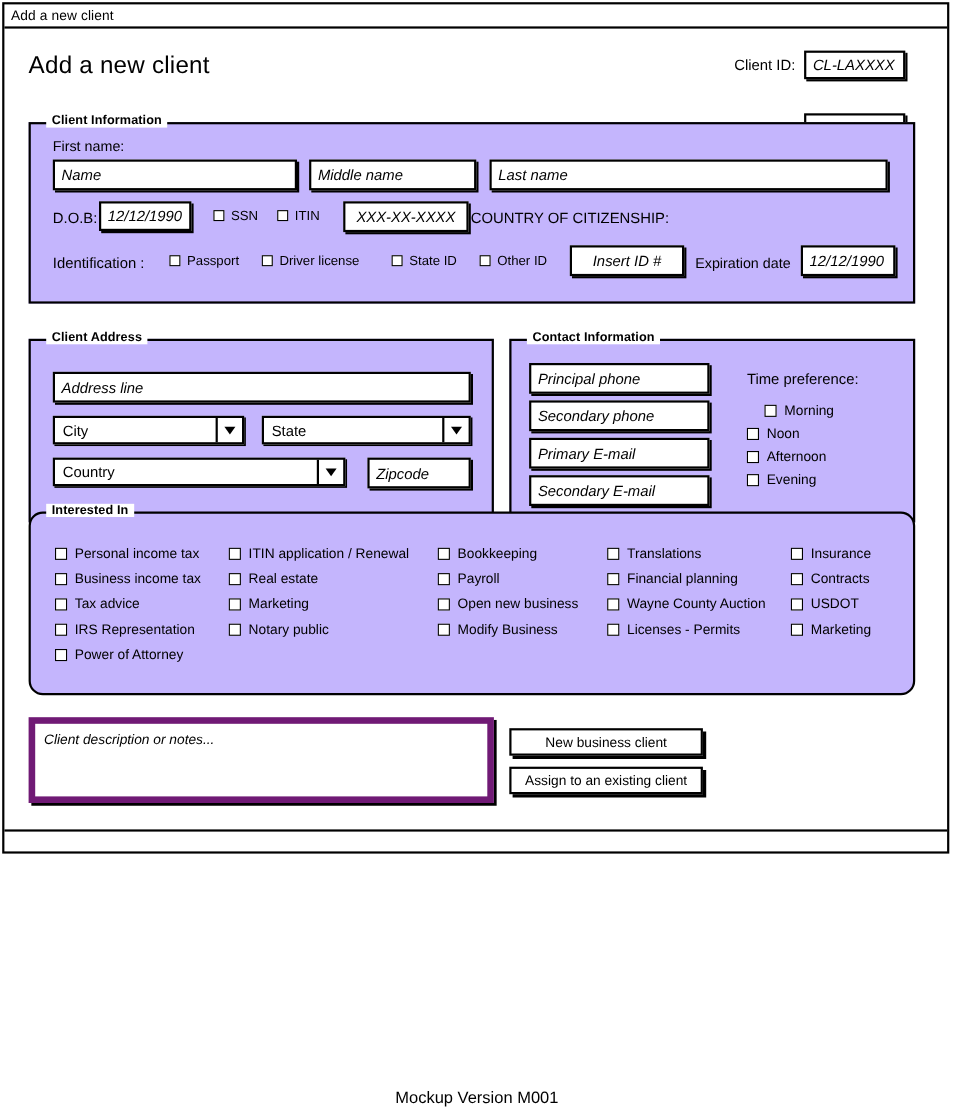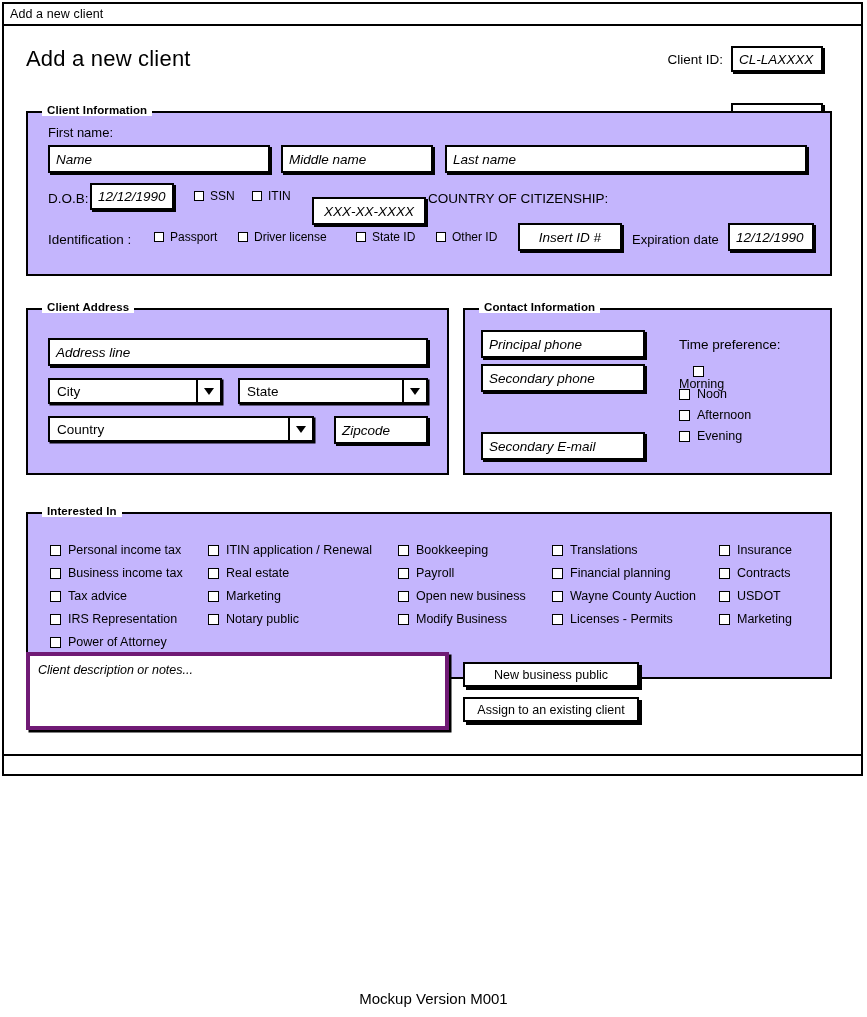--- a/index.html
+++ b/index.html
@@ -178,21 +178,21 @@
     align-items: center;
     justify-content: center;
     font-size: 12.5px;
     text-align: center;
     cursor: pointer;
   }
 
   
   #notes-box {
     position: absolute;
-    border: 4px solid #701a75;
+    border: 6px solid #701a75;
     box-sizing: border-box;
     background: #fff;
     box-shadow: 2.5px 2.5px 0 0 #000;
     padding: 7px 8px;
     font-size: 12.5px;
     font-style: italic;
   }
 
   
   #footer-version {
@@ -241,21 +241,21 @@
 
       <span class="cb small" style="left:166px;top:76px;">
         <span class="box"></span>
         <span class="lbl">SSN</span>
       </span>
       <span class="cb small" style="left:224px;top:76px;">
         <span class="box"></span>
         <span class="lbl">ITIN</span>
       </span>
 
-      <span class="tbox center" style="position:absolute;left:284px;top:70px;width:114px;height:28px;margin-top:14px;">XXX-XX-XXXX</span>
+      <span class="tbox center" style="position:absolute;left:284px;top:70px;width:114px;height:28px;">XXX-XX-XXXX</span>
 
       <span style="position:absolute;left:400px;top:78px;font-size:13.5px;">COUNTRY OF CITIZENSHIP:</span>
 
       <span style="position:absolute;left:20px;top:119px;font-size:13.5px;">Identification :</span>
 
       <span class="cb small" style="left:126px;top:117px;">
         <span class="box"></span>
         <span class="lbl">Passport</span>
       </span>
       <span class="cb small" style="left:210px;top:117px;">
@@ -304,43 +304,44 @@
       </span>
 
       <span class="tbox" style="position:absolute;left:306px;top:106px;width:94px;height:28px;">Zipcode</span>
     </div>
 
     <div class="group" style="left:459px; top:282px; width:369px; height:167px;">
       <span class="legend">Contact Information</span>
 
       <span class="tbox" style="position:absolute;left:16px;top:20px;width:164px;height:28px;">Principal phone</span>
       <span class="tbox" style="position:absolute;left:16px;top:54px;width:164px;height:28px;">Secondary phone</span>
+      <span class="tbox" style="position:absolute;left:16px;top:88px;width:164px;height:28px;">Primary E-mail</span>
       <span class="tbox" style="position:absolute;left:16px;top:122px;width:164px;height:28px;">Secondary E-mail</span>
 
       <span style="position:absolute;left:214px;top:27px;font-size:13.5px;">Time preference:</span>
 
-      <span class="cb" style="left:214px;top:56px;flex-direction:column;">
+      <span class="cb" style="left:230px;top:56px;">
         <span class="box"></span>
         <span class="lbl">Morning</span>
       </span>
       <span class="cb" style="left:214px;top:77px;">
         <span class="box"></span>
         <span class="lbl">Noon</span>
       </span>
       <span class="cb" style="left:214px;top:98px;">
         <span class="box"></span>
         <span class="lbl">Afternoon</span>
       </span>
       <span class="cb" style="left:214px;top:119px;">
         <span class="box"></span>
         <span class="lbl">Evening</span>
       </span>
     </div>
 
-    <div class="group" style="left:22px; top:486px; width:806px; height:167px;">
+    <div class="group" style="left:22px; top:439px; width:806px; height:167px;border-radius:13px;">
       <span class="legend">Interested In</span>
 
       <span class="cb" style="left:22px;top:29px;">
         <span class="box"></span>
         <span class="lbl">Personal income tax</span>
       </span>
       <span class="cb" style="left:22px;top:52px;">
         <span class="box"></span>
         <span class="lbl">Business income tax</span>
       </span>
@@ -421,21 +422,21 @@
         <span class="lbl">USDOT</span>
       </span>
       <span class="cb" style="left:691px;top:98px;">
         <span class="box"></span>
         <span class="lbl">Marketing</span>
       </span>
     </div>
 
     <div id="notes-box" style="left:22px; top:626px; width:423px; height:78px;">Client description or notes...</div>
 
-    <div class="btn" style="left:459px; top:636px; width:176px; height:25px;">New business public</div>
+    <div class="btn" style="left:459px; top:636px; width:176px; height:25px;">New business client</div>
 
     <div class="btn" style="left:459px; top:671px; width:176px; height:25px;">Assign to an existing client</div>
 
 
     <div id="status-bar"></div>
   </div>
 </div>
 
 <div id="footer-version">Mockup Version M001</div>
 

